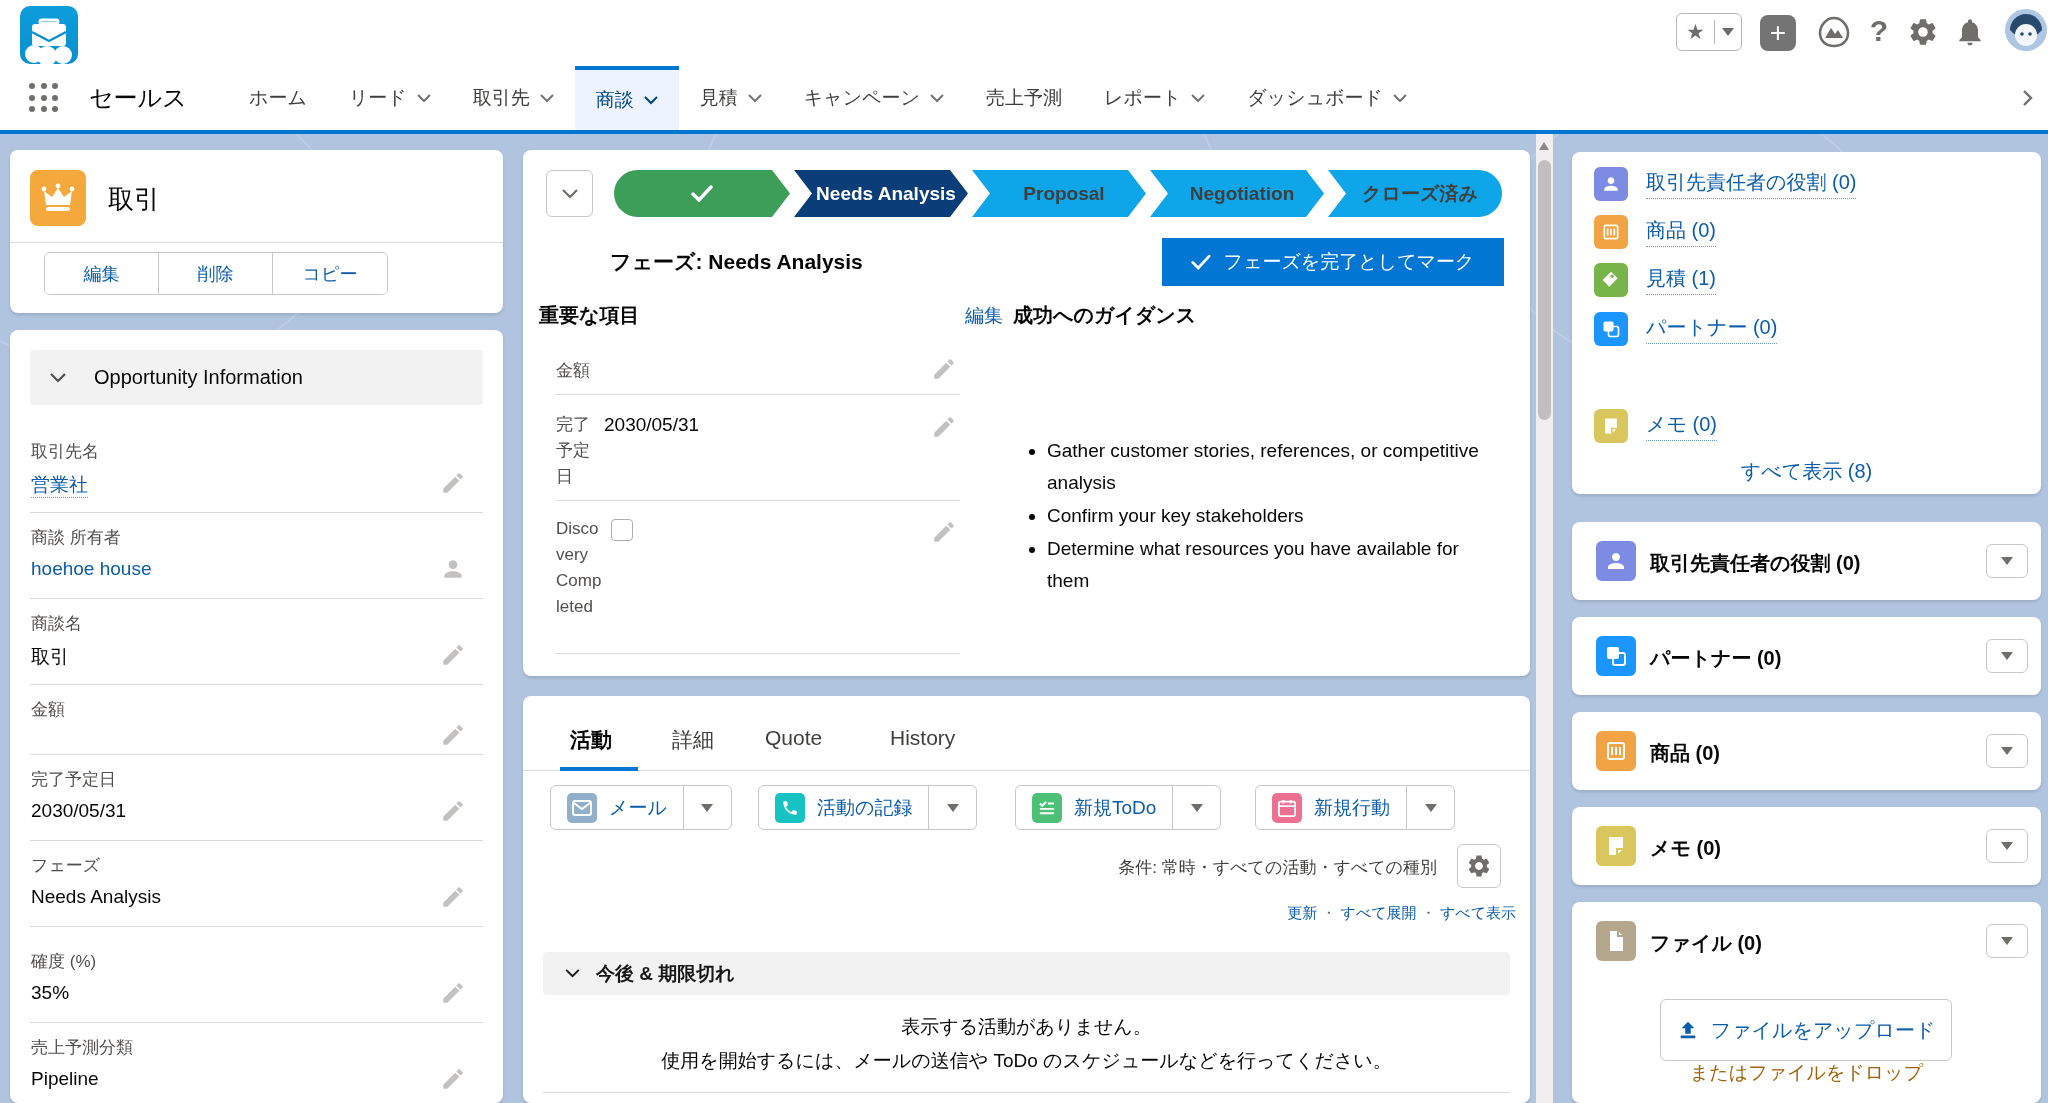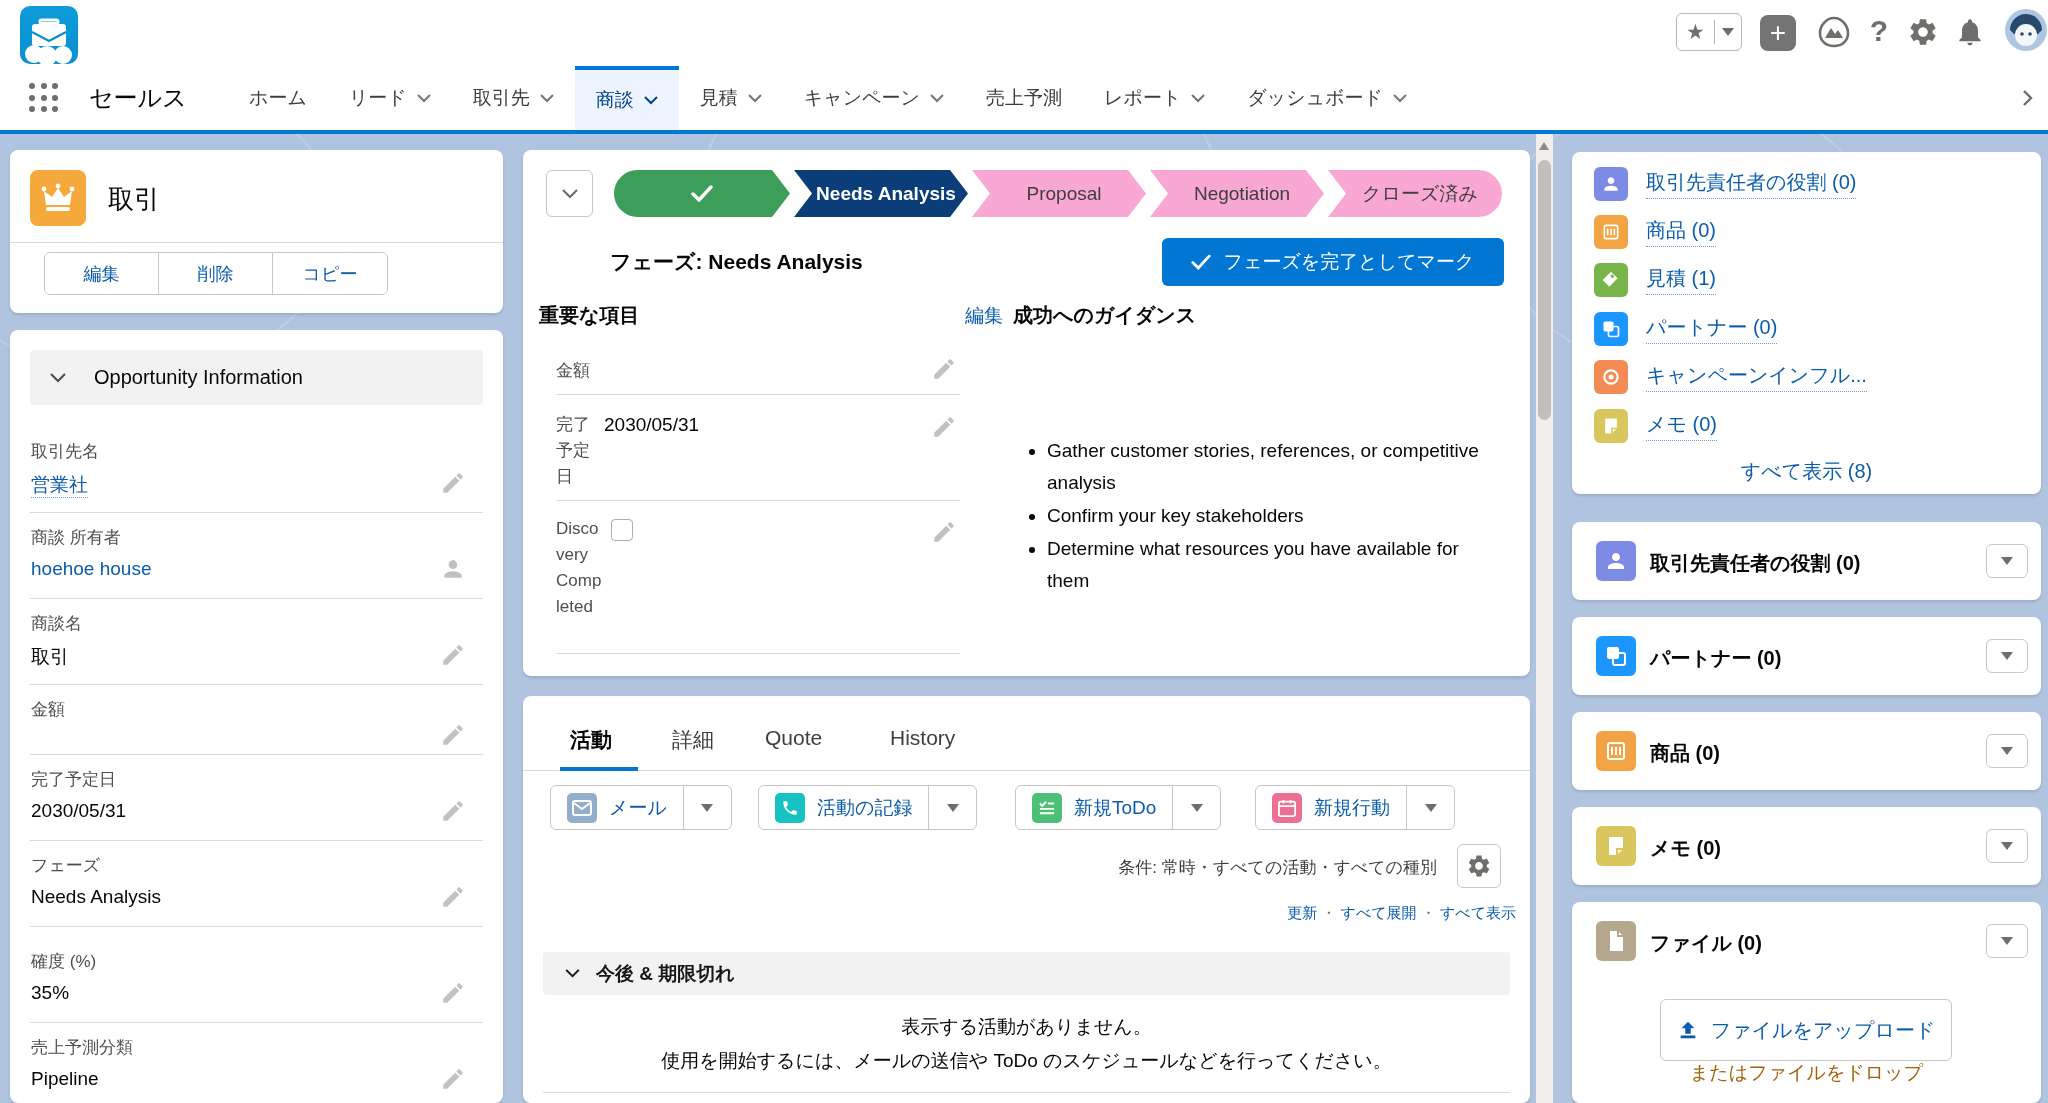--- a/index.html
+++ b/index.html
@@ -51,26 +51,26 @@
   .btn-group .gbtn:last-child { border-right:none; }
   .section-hdr { position:absolute; background:#f3f2f2; border-radius:4px; display:flex; align-items:center; gap:28px; padding-left:20px; font-size:20px; color:#080707; }
   .fld-label { position:absolute; font-size:17px; color:#514f4d; }
   .fld-value { position:absolute; font-size:19px; color:#080707; }
 
   
   #path-wrap { position:absolute; left:91px; top:20px; width:888px; height:47px; border-radius:24px; overflow:hidden; display:flex; }
   .stage { height:47px; display:flex; align-items:center; justify-content:center; font-size:19px; }
   .st-complete { background:#3c9e58; color:#fff; }
   .st-current { background:#0b3d78; color:#fff; font-weight:bold; }
-  .st-todo { background:#f9a8d4; color:#3e3e3c; }
+  .st-todo { background:#0ea5e9; color:#3e3e3c;font-weight:bold; }
   .st-first { clip-path:polygon(0 0, calc(100% - 18px) 0, 100% 50%, calc(100% - 18px) 100%, 0 100%); }
   .st-mid { clip-path:polygon(0 0, calc(100% - 18px) 0, 100% 50%, calc(100% - 18px) 100%, 0 100%, 18px 50%); margin-left:4px; padding-left:10px; }
   .st-last { clip-path:polygon(0 0, 100% 0, 100% 100%, 0 100%, 18px 50%); margin-left:4px; padding-left:10px; }
   .collapse-btn { position:absolute; left:23px; top:20px; width:47px; height:47px; border:1px solid #c9c7c5; border-radius:6px; background:#fff; display:flex; align-items:center; justify-content:center; cursor:pointer; }
-  #mark-complete { position:absolute; left:639px; top:88px; width:342px; height:48px; background:#0176d3; border:none; border-radius:6px; color:#fff; font-size:19px; font-family:inherit; display:flex; align-items:center; justify-content:center; gap:12px; cursor:pointer; }
+  #mark-complete { position:absolute; left:639px; top:88px; width:342px; height:48px; background:#0176d3; border:none; border-radius:0; color:#fff; font-size:19px; font-family:inherit; display:flex; align-items:center; justify-content:center; gap:12px; cursor:pointer; }
   .h-bold { position:absolute; font-size:20px; font-weight:bold; color:#080707; }
   .kf-label { position:absolute; width:48px; font-size:17px; color:#514f4d; line-height:26px; word-break:break-all; }
   .guid-text { position:absolute; font-size:19px; line-height:32px; color:#080707; }
   .guid-text ul { margin-left:24px; }
   .guid-text li { margin-bottom:1px; }
 
   
   .atab { position:absolute; font-size:21px; color:#3e3e3c; cursor:pointer; }
   .atab.active { font-weight:bold; color:#080707; }
   .act-group { position:absolute; top:89px; display:flex; height:45px; border:1px solid #c9c7c5; border-radius:6px; overflow:hidden; background:#fff; }
@@ -502,29 +502,20 @@
       </div>
       <div class="ql-item" style="top:160px;">
         <span class="ql-icon" style="background:#1b96ff;">
           <svg width="20" height="20" viewBox="0 0 24 24">
               <rect x="3" y="3" width="12" height="12" rx="2" fill="#fff"></rect>
               <rect x="9" y="9" width="12" height="12" rx="2" fill="none" stroke="#fff" stroke-width="2"></rect>
             </svg>
         </span>
         <a class="link dotted ql-label">パートナー (0)</a>
       </div>
-      <div class="ql-item" style="top:208px;">
-        <span class="ql-icon" style="background:#f28b54;">
-          <svg width="20" height="20" viewBox="0 0 24 24">
-              <circle cx="12" cy="12" r="8" fill="none" stroke="#fff" stroke-width="2.6"></circle>
-              <circle cx="12" cy="12" r="3" fill="#fff"></circle>
-            </svg>
-        </span>
-        <a class="link dotted ql-label">キャンペーンインフル...</a>
-      </div>
       <div class="ql-item" style="top:257px;">
         <span class="ql-icon" style="background:#d9c75e;">
           <svg width="20" height="20" viewBox="0 0 24 24">
               <path d="M5 3h14v12l-6 6H5z" fill="#fff"></path>
               <path d="M13 21v-6h6" fill="none" stroke="#d9c75e" stroke-width="2"></path>
             </svg>
         </span>
         <a class="link dotted ql-label">メモ (0)</a>
       </div>
       <div class="abs" style="left:0; top:306px; width:469px; text-align:center;">

